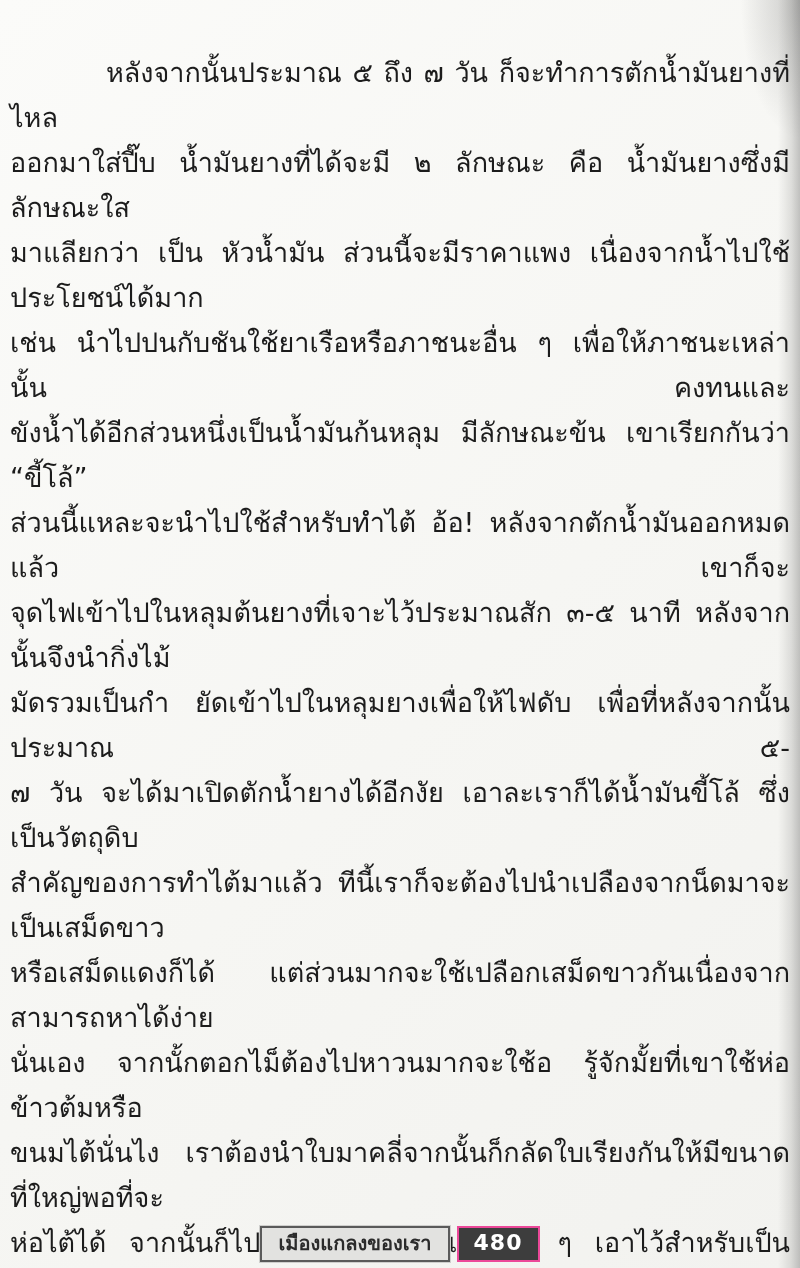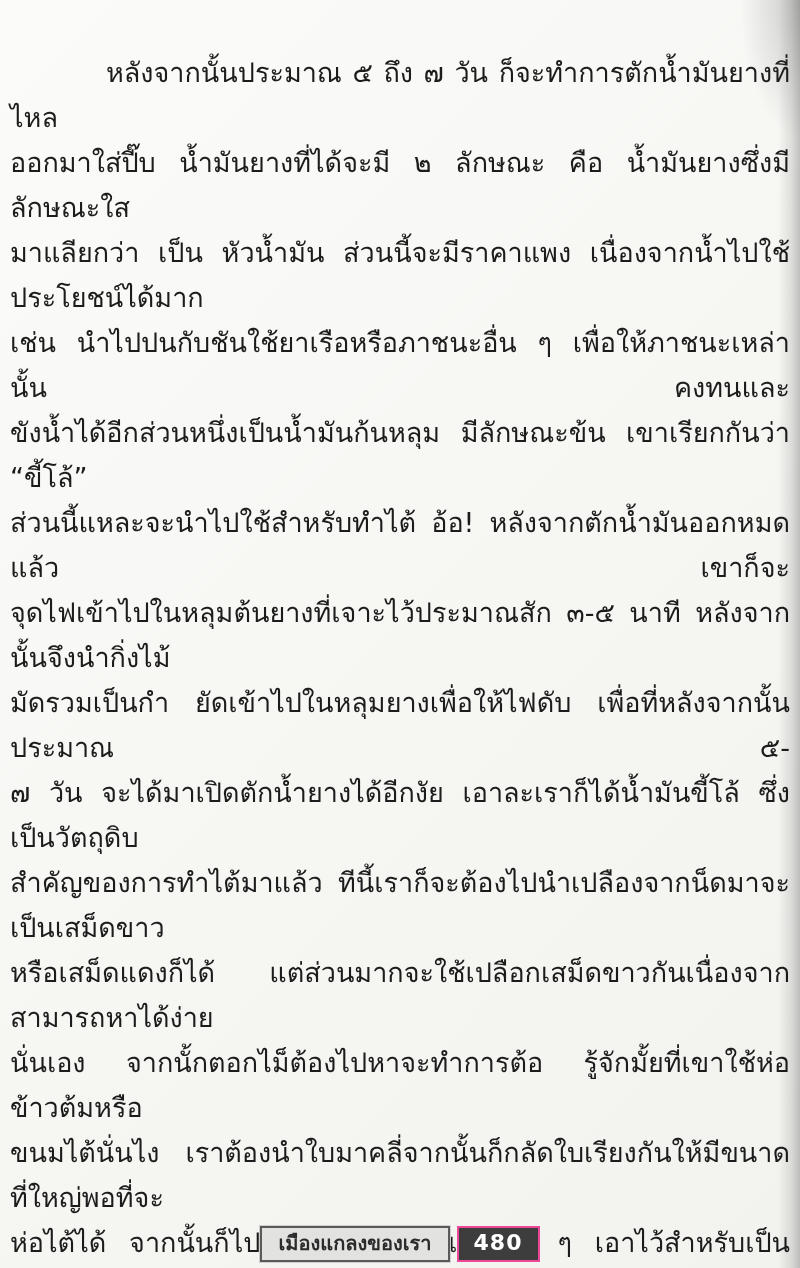--- a/index.html
+++ b/index.html
@@ -96,21 +96,21 @@
       <div class="line"><span>ออกมาใส่ปี๊บ น้ำมันยางที่ได้จะมี ๒ ลักษณะ คือ น้ำมันยางซึ่งมีลักษณะใส</span></div>
       <div class="line"><span>มาแลียกว่า เป็น </span><span class="u">หัวน้ำมัน</span><span> ส่วนนี้จะมีราคาแพง เนื่องจากน้ำไปใช้ประโยชน์ได้มาก</span></div>
       <div class="line"><span>เช่น นำไปปนกับชันใช้ยาเรือหรือภาชนะอื่น ๆ เพื่อให้ภาชนะเหล่านั้น คงทนและ</span></div>
       <div class="line"><span>ขังน้ำได้อีกส่วนหนึ่งเป็นน้ำมันก้นหลุม มีลักษณะข้น เขาเรียกกันว่า “</span><span class="u">ขี้โล้</span><span>”</span></div>
       <div class="line"><span class="u">ส่วนนี้แหละจะนำไปใช้สำหรับทำไต้</span><span> อ้อ! หลังจากตักน้ำมันออกหมดแล้ว เขาก็จะ</span></div>
       <div class="line"><span>จุดไฟเข้าไปในหลุมต้นยางที่เจาะไว้ประมาณสัก ๓-๕ นาที หลังจากนั้นจึงนำกิ่งไม้</span></div>
       <div class="line"><span>มัดรวมเป็นกำ ยัดเข้าไปในหลุมยางเพื่อให้ไฟดับ เพื่อที่หลังจากนั้นประมาณ ๕-</span></div>
       <div class="line"><span>๗ วัน จะได้มาเปิดตักน้ำยางได้อีกงัย เอาละเราก็ได้น้ำมันขี้โล้ ซึ่งเป็นวัตถุดิบ</span></div>
       <div class="line"><span>สำคัญของการทำไต้มาแล้ว ทีนี้เราก็จะต้องไปนำ</span><span class="u">เปลืองจากน็ด</span><span>มาจะเป็นเสม็ดขาว</span></div>
       <div class="line"><span>หรือเสม็ดแดงก็ได้ แต่ส่วนมากจะใช้เปลือกเสม็ดขาวกันเนื่องจากสามารถหาได้ง่าย</span></div>
-      <div class="line"><span>นั่นเอง จากนั้กตอกไม็ต้องไปหา</span><span class="u">จะทำการต้อ</span><span> รู้จักมั้ยที่เขาใช้ห่อข้าวต้มหรือ</span></div>
+      <div class="line"><span>นั่นเอง จากนั้กตอกไม็ต้องไปหา</span><span class="u">วนมากจะใช้อ</span><span> รู้จักมั้ยที่เขาใช้ห่อข้าวต้มหรือ</span></div>
       <div class="line"><span>ขนมไต้นั่นไง เราต้องนำใบมาคลี่จากนั้นก็กลัดใบเรียงกันให้มีขนาดที่ใหญ่พอที่จะ</span></div>
       <div class="line"><span>ห่อไต้ได้ จากนั้นก็ไปจักตอกไม้ไผ่เป็นเส้นเล็ก ๆ เอาไว้สำหรับเป็นเชือกมัด</span></div>
     </div>
 
   <div class="footer">
     <div class="label-box">เมืองแกลงของเรา</div>
     <div class="page-badge">480</div>
   </div>
 
   <div class="edge-shadow"></div>

